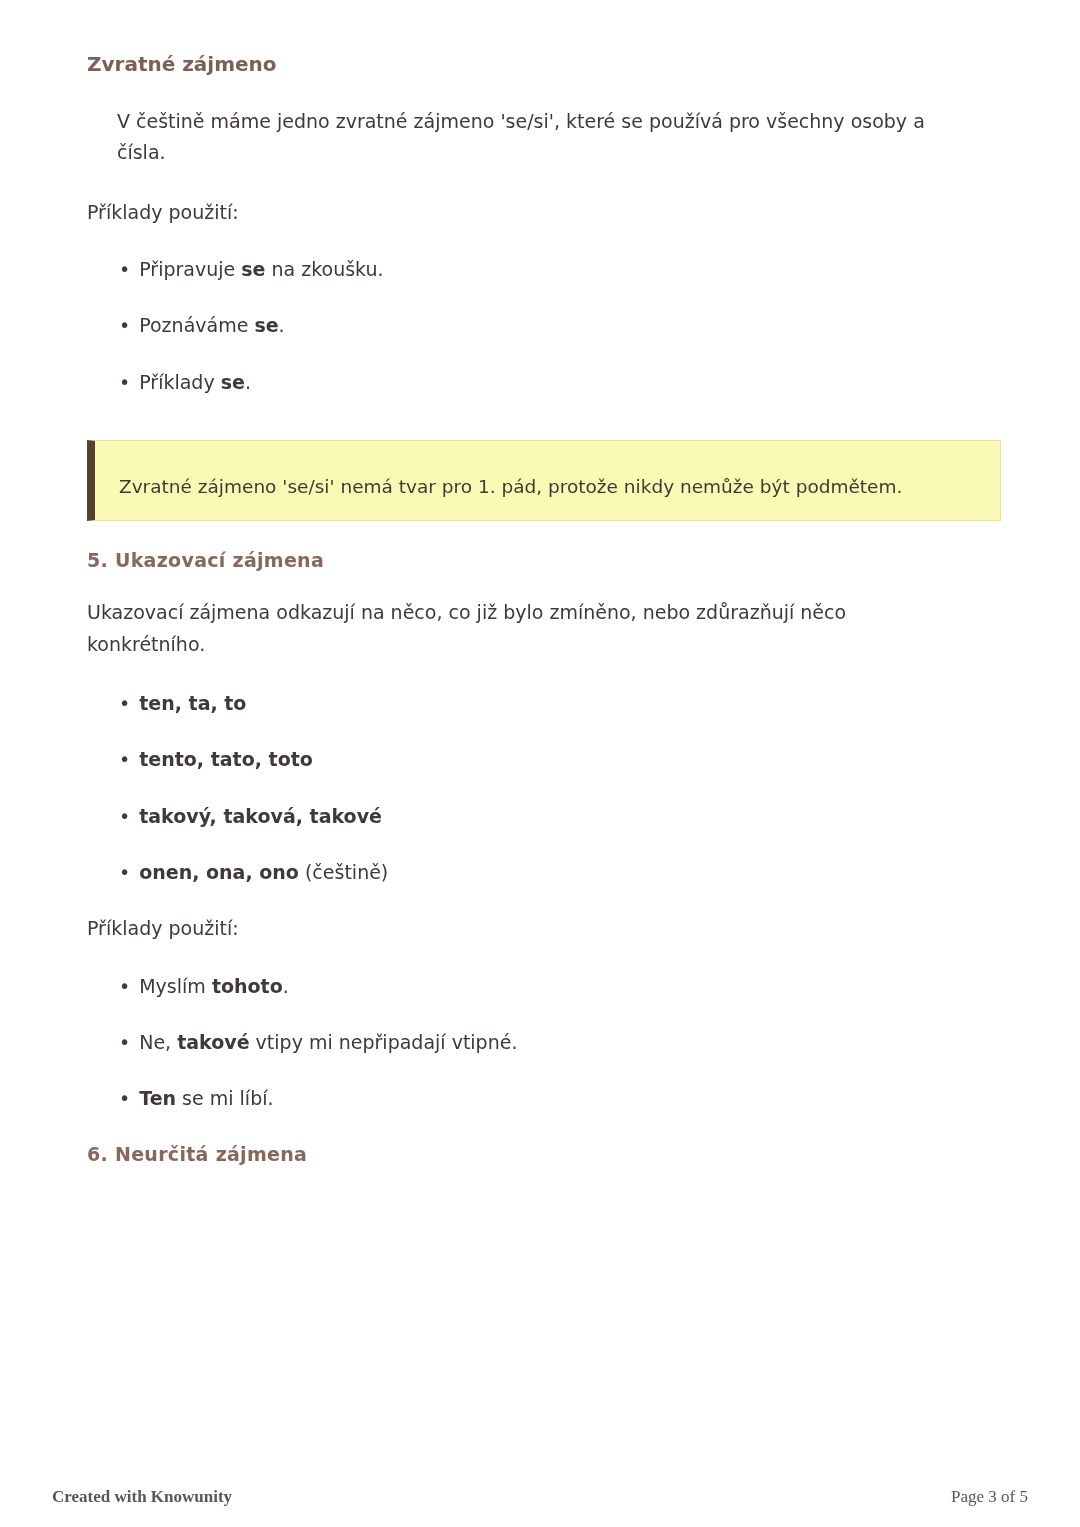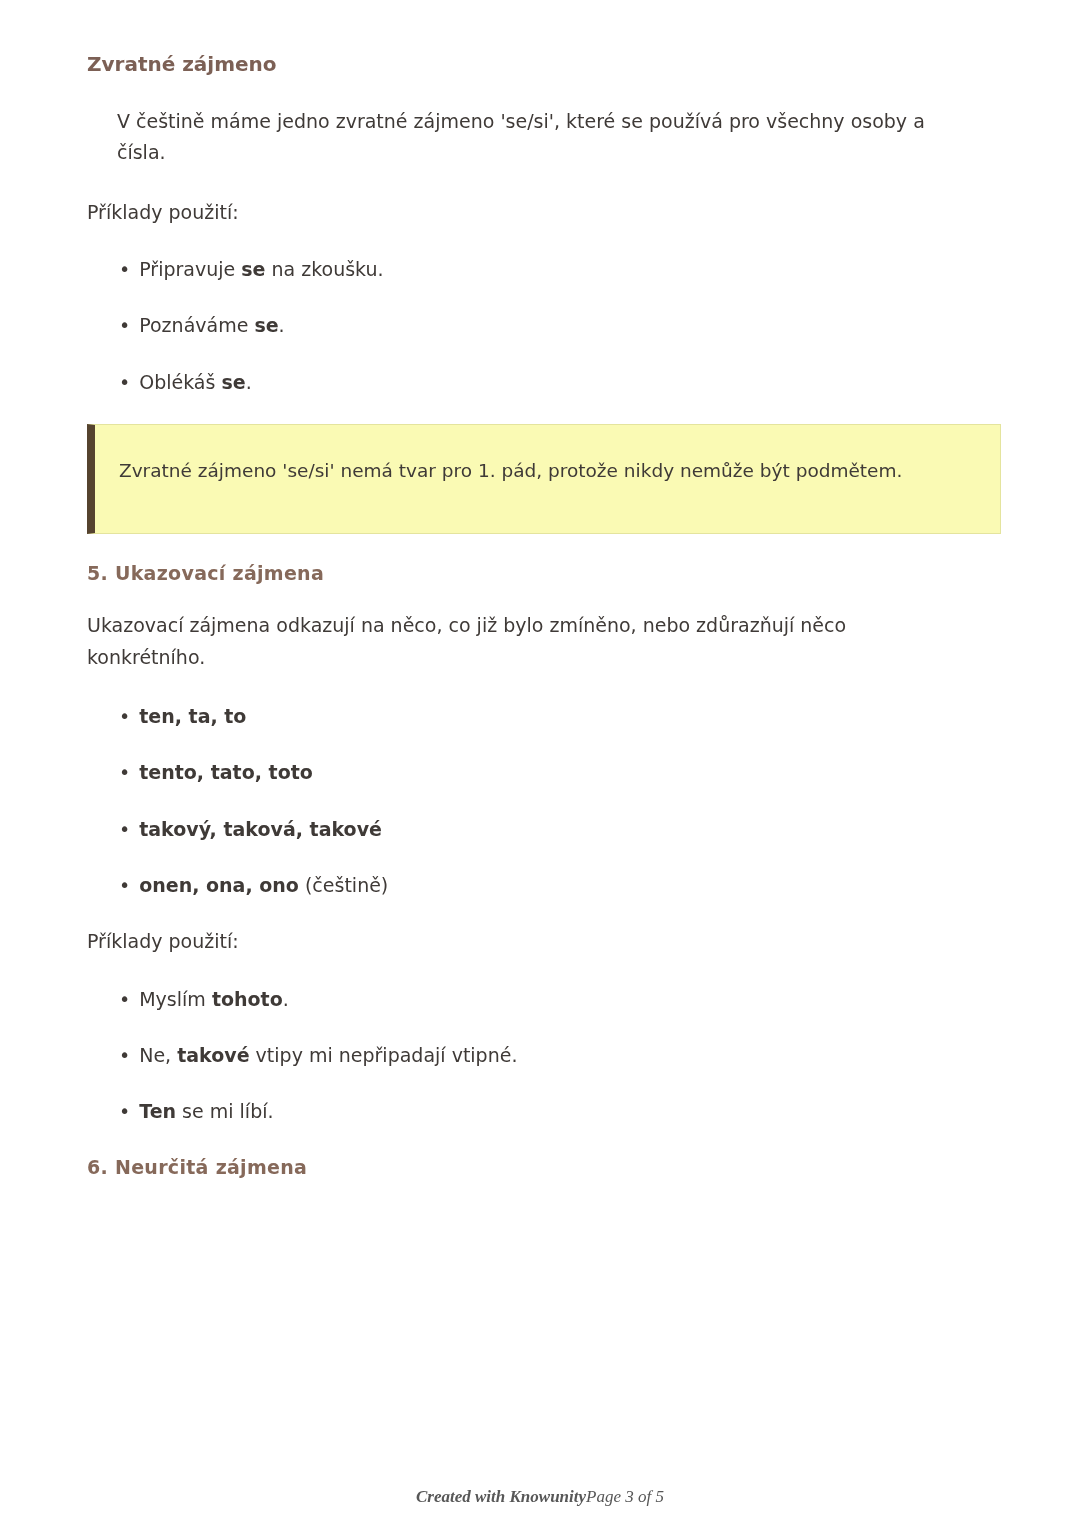--- a/index.html
+++ b/index.html
@@ -55,57 +55,56 @@
     margin: 0 0 25px 0;
   }
   .bullet {
     margin-right: 9px;
   }
   .bold { font-weight: bold; }
   .callout {
     background: #fafab4;
     border: 1px solid #e4e49e;
     border-left: 8px solid #55432f;
-    padding: 31px 16px 46px 24px;
-    margin: 26px 0 0 0;
+    padding: 31px 16px 17px 24px;
+    margin: 42px 0 0 0;
     max-width: 918px;
     box-sizing: border-box;
     font-size: 18.5px;
   }
   .footer {
     position: absolute;
     left: 50px;
     right: 50px;
     bottom: 16px;
     display: flex;
-    justify-content: center;
+    justify-content: space-between;
     align-items: baseline;
     font-family: "Liberation Serif", "DejaVu Serif", serif;
     font-size: 17px;
     color: #575757;
-    font-style: italic;
   }
   .footer .left { font-weight: bold; }
 </style>
 </head>
 <body>
 
 <div class="page">
   <div class="content">
 
     <div class="subheading">Zvratné zájmeno</div>
 
     <p class="para indented">V češtině máme jedno zvratné zájmeno 'se/si', které se používá pro všechny osoby a čísla.</p>
 
     <p class="examples-label">Příklady použití:</p>
 
     <ul class="plain-list">
       <li><span class="bullet">•</span><span>Připravuje </span><span class="bold">se</span><span> na zkoušku.</span></li>
       <li><span class="bullet">•</span><span>Poznáváme </span><span class="bold">se</span><span>.</span></li>
-      <li><span class="bullet">•</span><span>Oblékáš </span><span class="bold">se</span><span>.</span></li>
+      <li><span class="bullet">•</span><span>Příklady </span><span class="bold">se</span><span>.</span></li>
     </ul>
 
     <div class="callout">
       <span>Zvratné zájmeno 'se/si' nemá tvar pro 1. pád, protože nikdy nemůže být podmětem.</span>
     </div>
 
     <div class="section-heading">5. Ukazovací zájmena</div>
 
     <p class="para">Ukazovací zájmena odkazují na něco, co již bylo zmíněno, nebo zdůrazňují něco konkrétního.</p>
 

